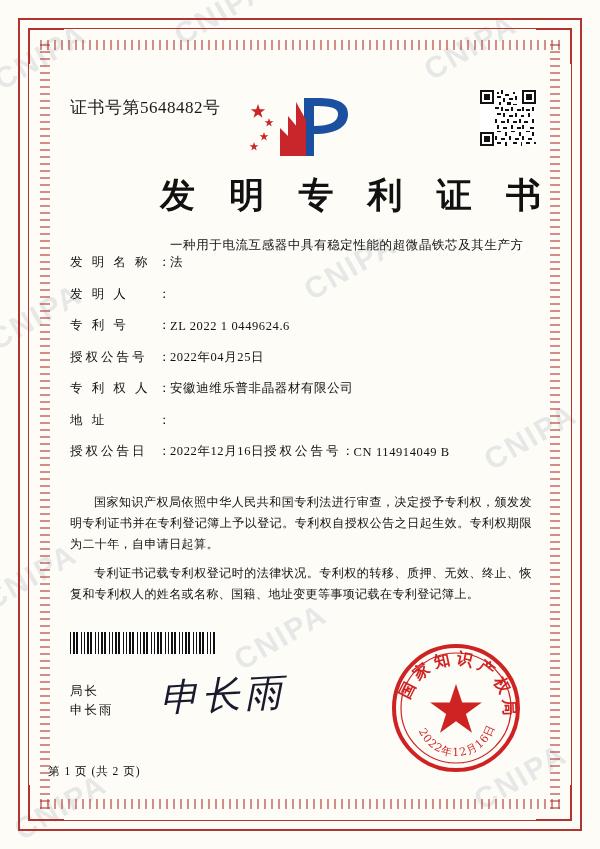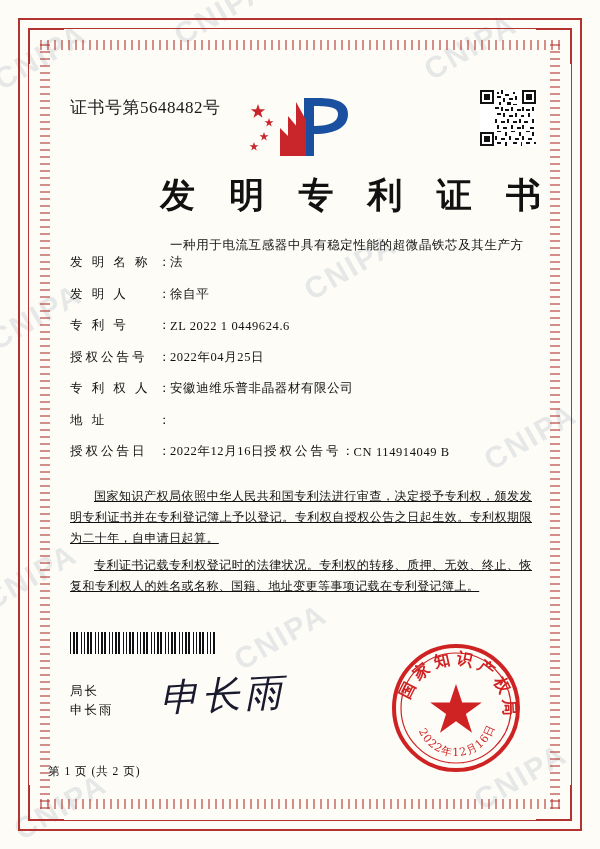--- a/index.html
+++ b/index.html
@@ -135,24 +135,23 @@
     position: absolute;
     top: 432px;
     left: 22px;
     width: 462px;
     font-size: 12px;
     line-height: 21px;
     color: #111;
     text-align: justify;
   }
   .paras p {
-    margin: 2px 0 6px 0;
+    margin: 8px 0 6px 0;
     text-indent: 24px;
     letter-spacing: 0.4px;
-    text-decoration: underline;
   }
   .barcode {
     position: absolute;
     left: 22px; top: 580px;
     height: 22px; width: 146px;
     background: repeating-linear-gradient(90deg,
       #111 0 1px, #fff 1px 3px, #111 3px 5px, #fff 5px 6px,
       #111 6px 8px, #fff 8px 11px, #111 11px 12px, #fff 12px 14px);
   }
   .signature-block {
@@ -326,21 +325,20 @@
 
     <div class="fields">
       <div class="field-row">
         <span class="f-label">发 明 名 称</span>
         <span class="f-colon">：</span>
         <span class="f-value">一种用于电流互感器中具有稳定性能的超微晶铁芯及其生产方法</span>
       </div>
       <div class="field-row">
         <span class="f-label">发 明 人</span>
         <span class="f-colon">：</span>
-        <span class="f-value">徐自平</span>
       </div>
       <div class="field-row">
         <span class="f-label">专 利 号</span>
         <span class="f-colon">：</span>
         <span class="f-value">ZL 2022 1 0449624.6</span>
       </div>
       <div class="field-row">
         <span class="f-label">授权公告号</span>
         <span class="f-colon">：</span>
         <span class="f-value">2022年04月25日</span>

